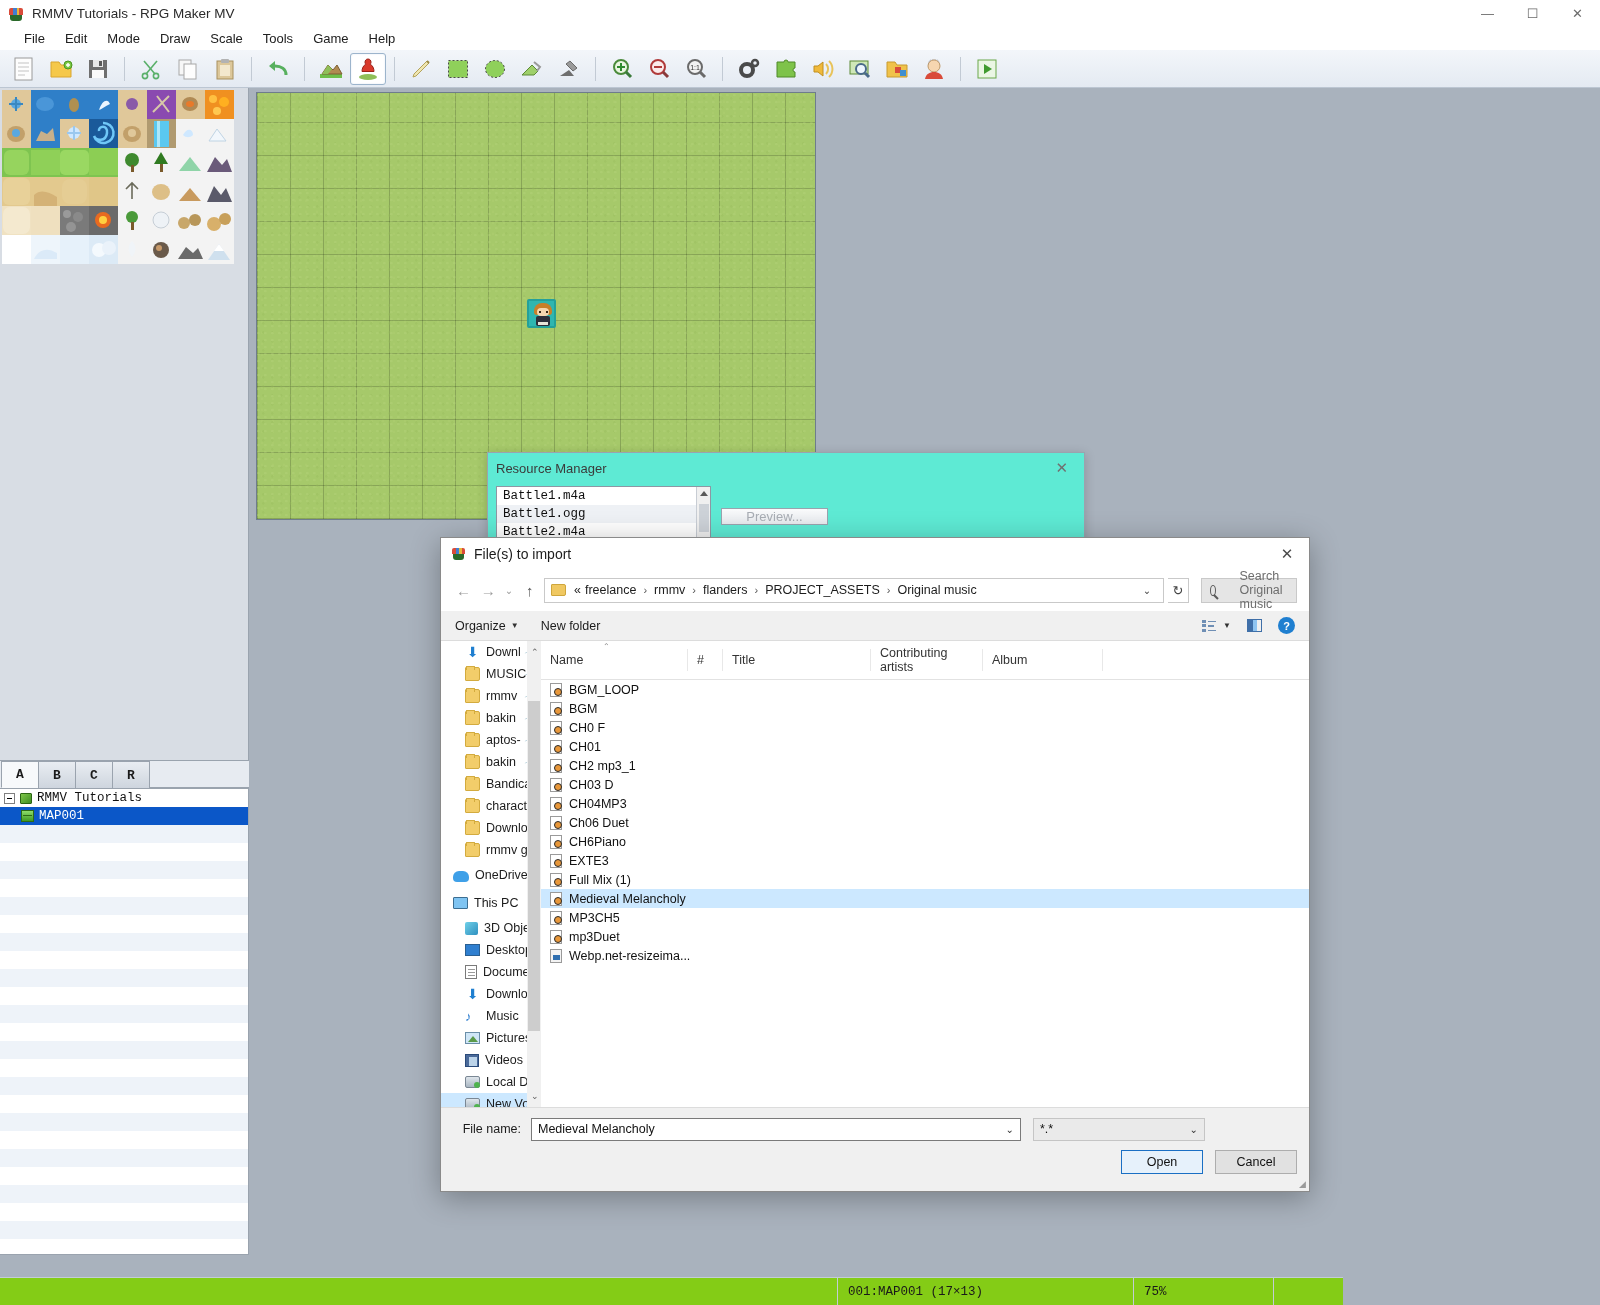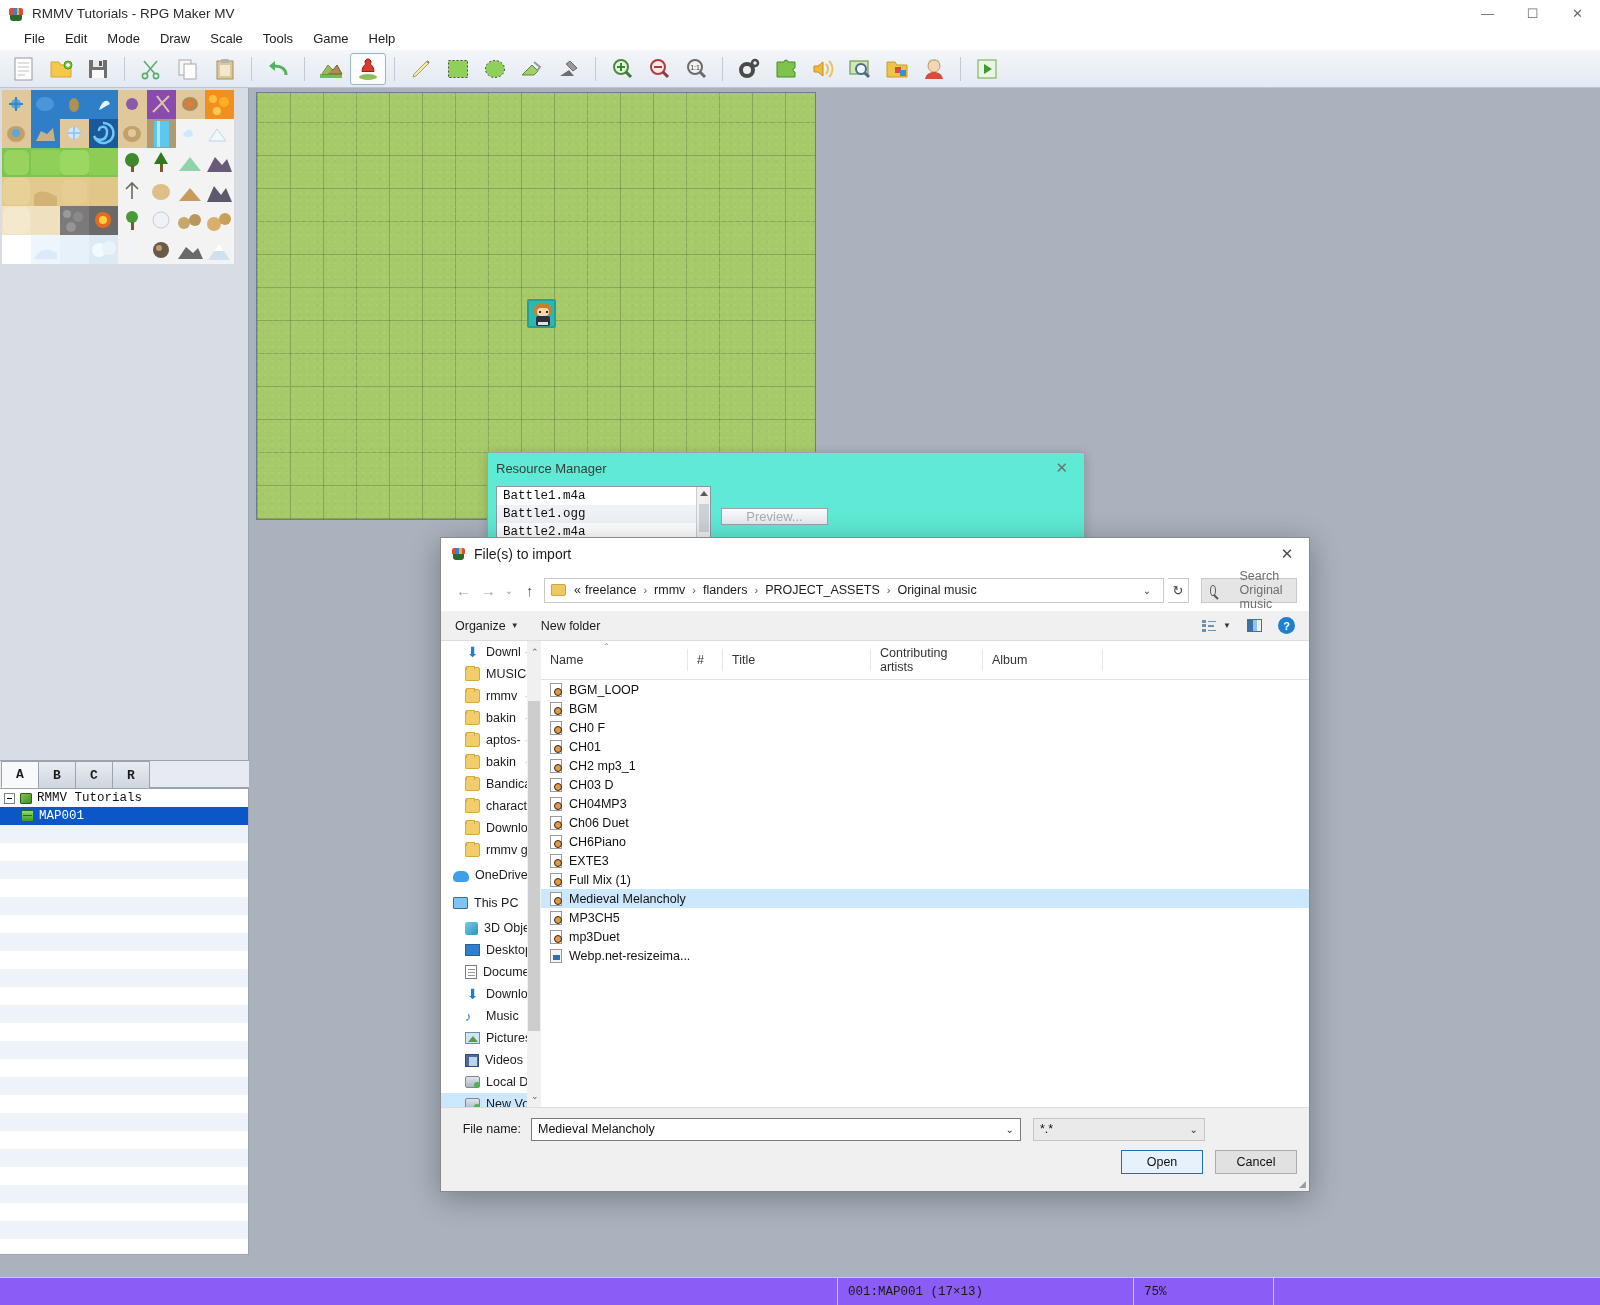--- a/index.html
+++ b/index.html
@@ -109,22 +109,22 @@
   .ps-face { position:absolute; left:8px; top:7px; width:12px; height:8px; background:#f6d6b0; border-radius:4px;}
   .ps-eye { position:absolute; top:10px; width:2px; height:2px; background:#3a2a1a;}
   .ps-body { position:absolute; left:7px; top:15px; width:14px; height:10px; background:#2f2f3a; border-radius:2px;}
   .ps-trim { position:absolute; left:9px; top:21px; width:10px; height:3px; background:#e8e4d8;}
 
   
   .statusbar {
     position:absolute; left:0; top:1255px; width:1600px; height:50px;
     background:#a9b2bd;
   }
-  .sb-inner { position:absolute; left:0; bottom:0; width:1600px; height:28px;
-      background:#8b5cf6; border-top:1px solid #c3ccd6; display:flex; align-items:center; }
+  .sb-inner { position:absolute; left:0; bottom:0; width:1343px; height:28px;
+      background:#84cc16; border-top:1px solid #c3ccd6; display:flex; align-items:center; }
   .sb-cell { height:28px; display:flex; align-items:center; padding:0 10px;
       font-family:"Liberation Mono", monospace; font-size:12.5px; color:#1a1a1a;
       border-right:1px solid #c3ccd6; }
   .sb-gap { width:838px; height:28px; border-right:1px solid #c3ccd6; }
 
   
   .resmgr {
     position:absolute; left:487px; top:452px; width:598px; height:96px;
     background:#5eead4; border:1px solid #9aa3ae; box-shadow:0 2px 10px rgba(0,0,0,.18);
   }

